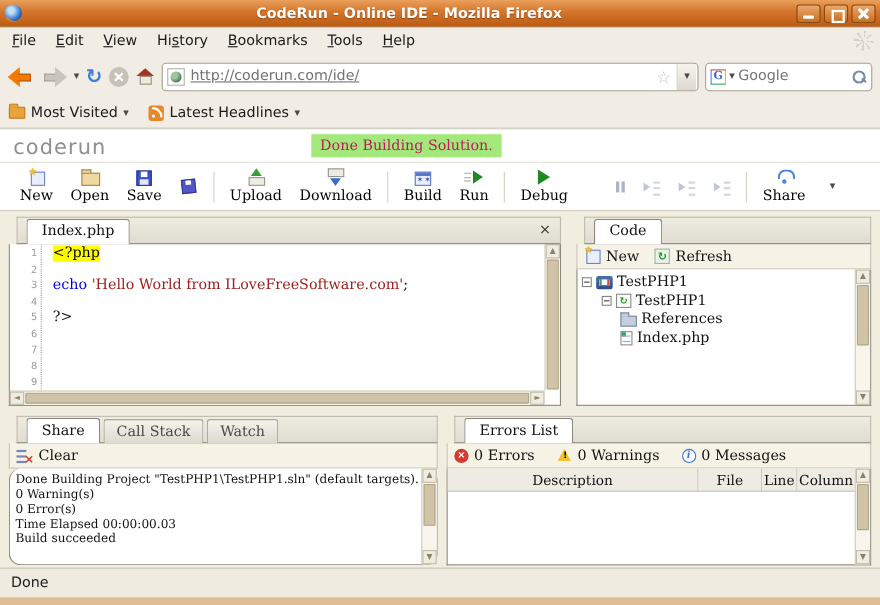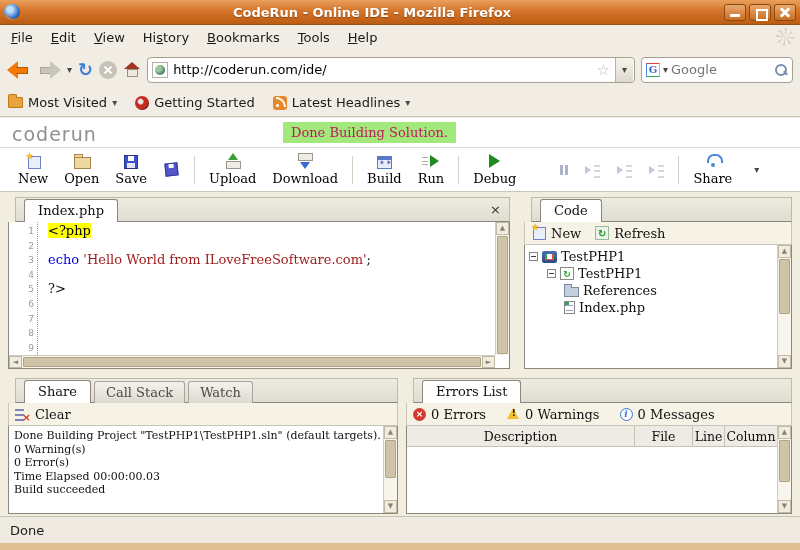--- a/index.html
+++ b/index.html
@@ -49,21 +49,21 @@
   .stop-icon::before{transform:rotate(45deg);} .stop-icon::after{transform:rotate(-45deg);}
   .home-icon{width:18px;height:16px;position:relative;}
   .home-icon .roof{position:absolute;left:1px;top:0;width:0;height:0;
     border-left:8px solid transparent;border-right:8px solid transparent;border-bottom:7px solid #A3341F;}
   .home-icon .house{position:absolute;left:4px;top:7px;width:11px;height:8px;background:#EFE9DB;border:1px solid #99907E;}
   .urlbar{flex:1;height:26px;background:#fff;border:1px solid #A79F8F;border-radius:4px;
     display:flex;align-items:center;padding:0 4px;gap:5px;}
   .favicon{width:16px;height:16px;border:1px solid #B5B1A7;background:#fff;display:flex;align-items:center;justify-content:center;}
   .favicon::after{content:"";width:10px;height:10px;border-radius:50%;
     background:radial-gradient(circle at 35% 35%, #9CC89C 0 30%, #4E7D62 70%, #2E4D42);}
-  .url-input{flex:1;border:0;outline:0;font:13px "DejaVu Sans",sans-serif;color:#000000;background:transparent;}
+  .url-input{flex:1;border:0;outline:0;font:13px "DejaVu Sans",sans-serif;color:#737373;background:transparent;text-decoration:underline;}
   .star-icon{color:#C3BFB5;font-size:15px;}
   .url-drop{width:18px;height:24px;margin-right:-3px;border-left:1px solid #B8B2A6;border-radius:0 3px 3px 0;
     background:linear-gradient(#F6F4EE,#DDD9CE);display:flex;align-items:center;justify-content:center;color:#444;}
   .searchbox{width:152px;height:26px;background:#fff;border:1px solid #A79F8F;border-radius:4px;
     display:flex;align-items:center;padding:0 4px;gap:3px;flex:0 0 152px;}
   .g-icon{width:14px;height:14px;border:1px solid;border-color:#EA4335 #FBBC05 #34A853 #4285F4;
     font:bold 10px "DejaVu Serif",serif;color:#3B6CD4;display:flex;align-items:center;justify-content:center;background:#fff;}
   .search-input{flex:1;border:0;outline:0;font:13px "DejaVu Sans",sans-serif;color:#9A968C;background:transparent;width:60px;}
   .mag-icon{width:14px;height:14px;position:relative;}
   .mag-icon::before{content:"";position:absolute;left:1px;top:1px;width:8px;height:8px;border:2px solid #7A8CA8;border-radius:50%;}
@@ -187,21 +187,21 @@
     font-family:"DejaVu Sans",sans-serif;font-size:9px;color:#1F9E1F;font-weight:bold;}
   .ic-foldr{width:15px;height:10px;background:#C4CEDD;border:1px solid #7A8AA0;position:relative;margin-top:2px;}
   .ic-foldr::before{content:"";position:absolute;left:-1px;top:-4px;width:6px;height:3px;background:#C4CEDD;border:1px solid #7A8AA0;border-bottom:0;}
   .ic-file{width:11px;height:13px;background:#fff;border:1px solid #8A8A8A;position:relative;}
   .ic-file::before{content:"";position:absolute;left:0;top:0;width:4px;height:4px;background:#3AA06A;}
   .ic-file::after{content:"";position:absolute;left:1px;bottom:2px;width:7px;height:4px;
     border-top:1px solid #9AA4C8;border-bottom:1px solid #9AA4C8;}
   .ind1{width:14px;flex:0 0 14px;} .ind2{width:31px;flex:0 0 31px;}
   
   #outputpanel{left:8px;top:378px;width:390px;height:136px;}
-  #outputpanel .pbody{top:48px;}
+  #outputpanel .pbody{top:48px;border-radius:11px;}
   .ic-clear{width:15px;height:13px;position:relative;}
   .ic-clear::before{content:"";position:absolute;left:0;top:1px;width:9px;height:8px;
     border-top:2px solid #7A87B8;border-bottom:2px solid #7A87B8;background:linear-gradient(#7A87B8,#7A87B8) center/9px 2px no-repeat;}
   .ic-clear::after{content:"×";position:absolute;right:-1px;bottom:-3px;color:#D23B2F;font-weight:bold;font-size:11px;font-family:"DejaVu Sans",sans-serif;}
   .outtext{position:absolute;left:0;top:0;right:14px;bottom:0;padding:3px 5px;
     font-size:11px;line-height:13.5px;white-space:nowrap;overflow:hidden;}
   
   #errorspanel{left:406px;top:378px;width:386px;height:136px;}
   #errorspanel .pbody{top:48px;}
   .stat{display:flex;align-items:center;gap:5px;}
@@ -278,24 +278,20 @@
       <input class="search-input" placeholder="Google" style="">
       <span class="mag-icon"></span>
     </div>
   </div>
 
   <div class="bookmarks">
     <span class="bmitem">
       <span class="folder-icon"></span>
       <span>Most Visited</span>
       <span class="caret">▾</span>
-    </span>
-    <span class="bmitem">
-      <span class="gs-icon"></span>
-      <span>Getting Started</span>
     </span>
     <span class="bmitem">
       <span class="rss-icon"></span>
       <span>Latest Headlines</span>
       <span class="caret">▾</span>
     </span>
   </div>
 
   <div class="pageheader">
     <span class="logo">coderun</span>

